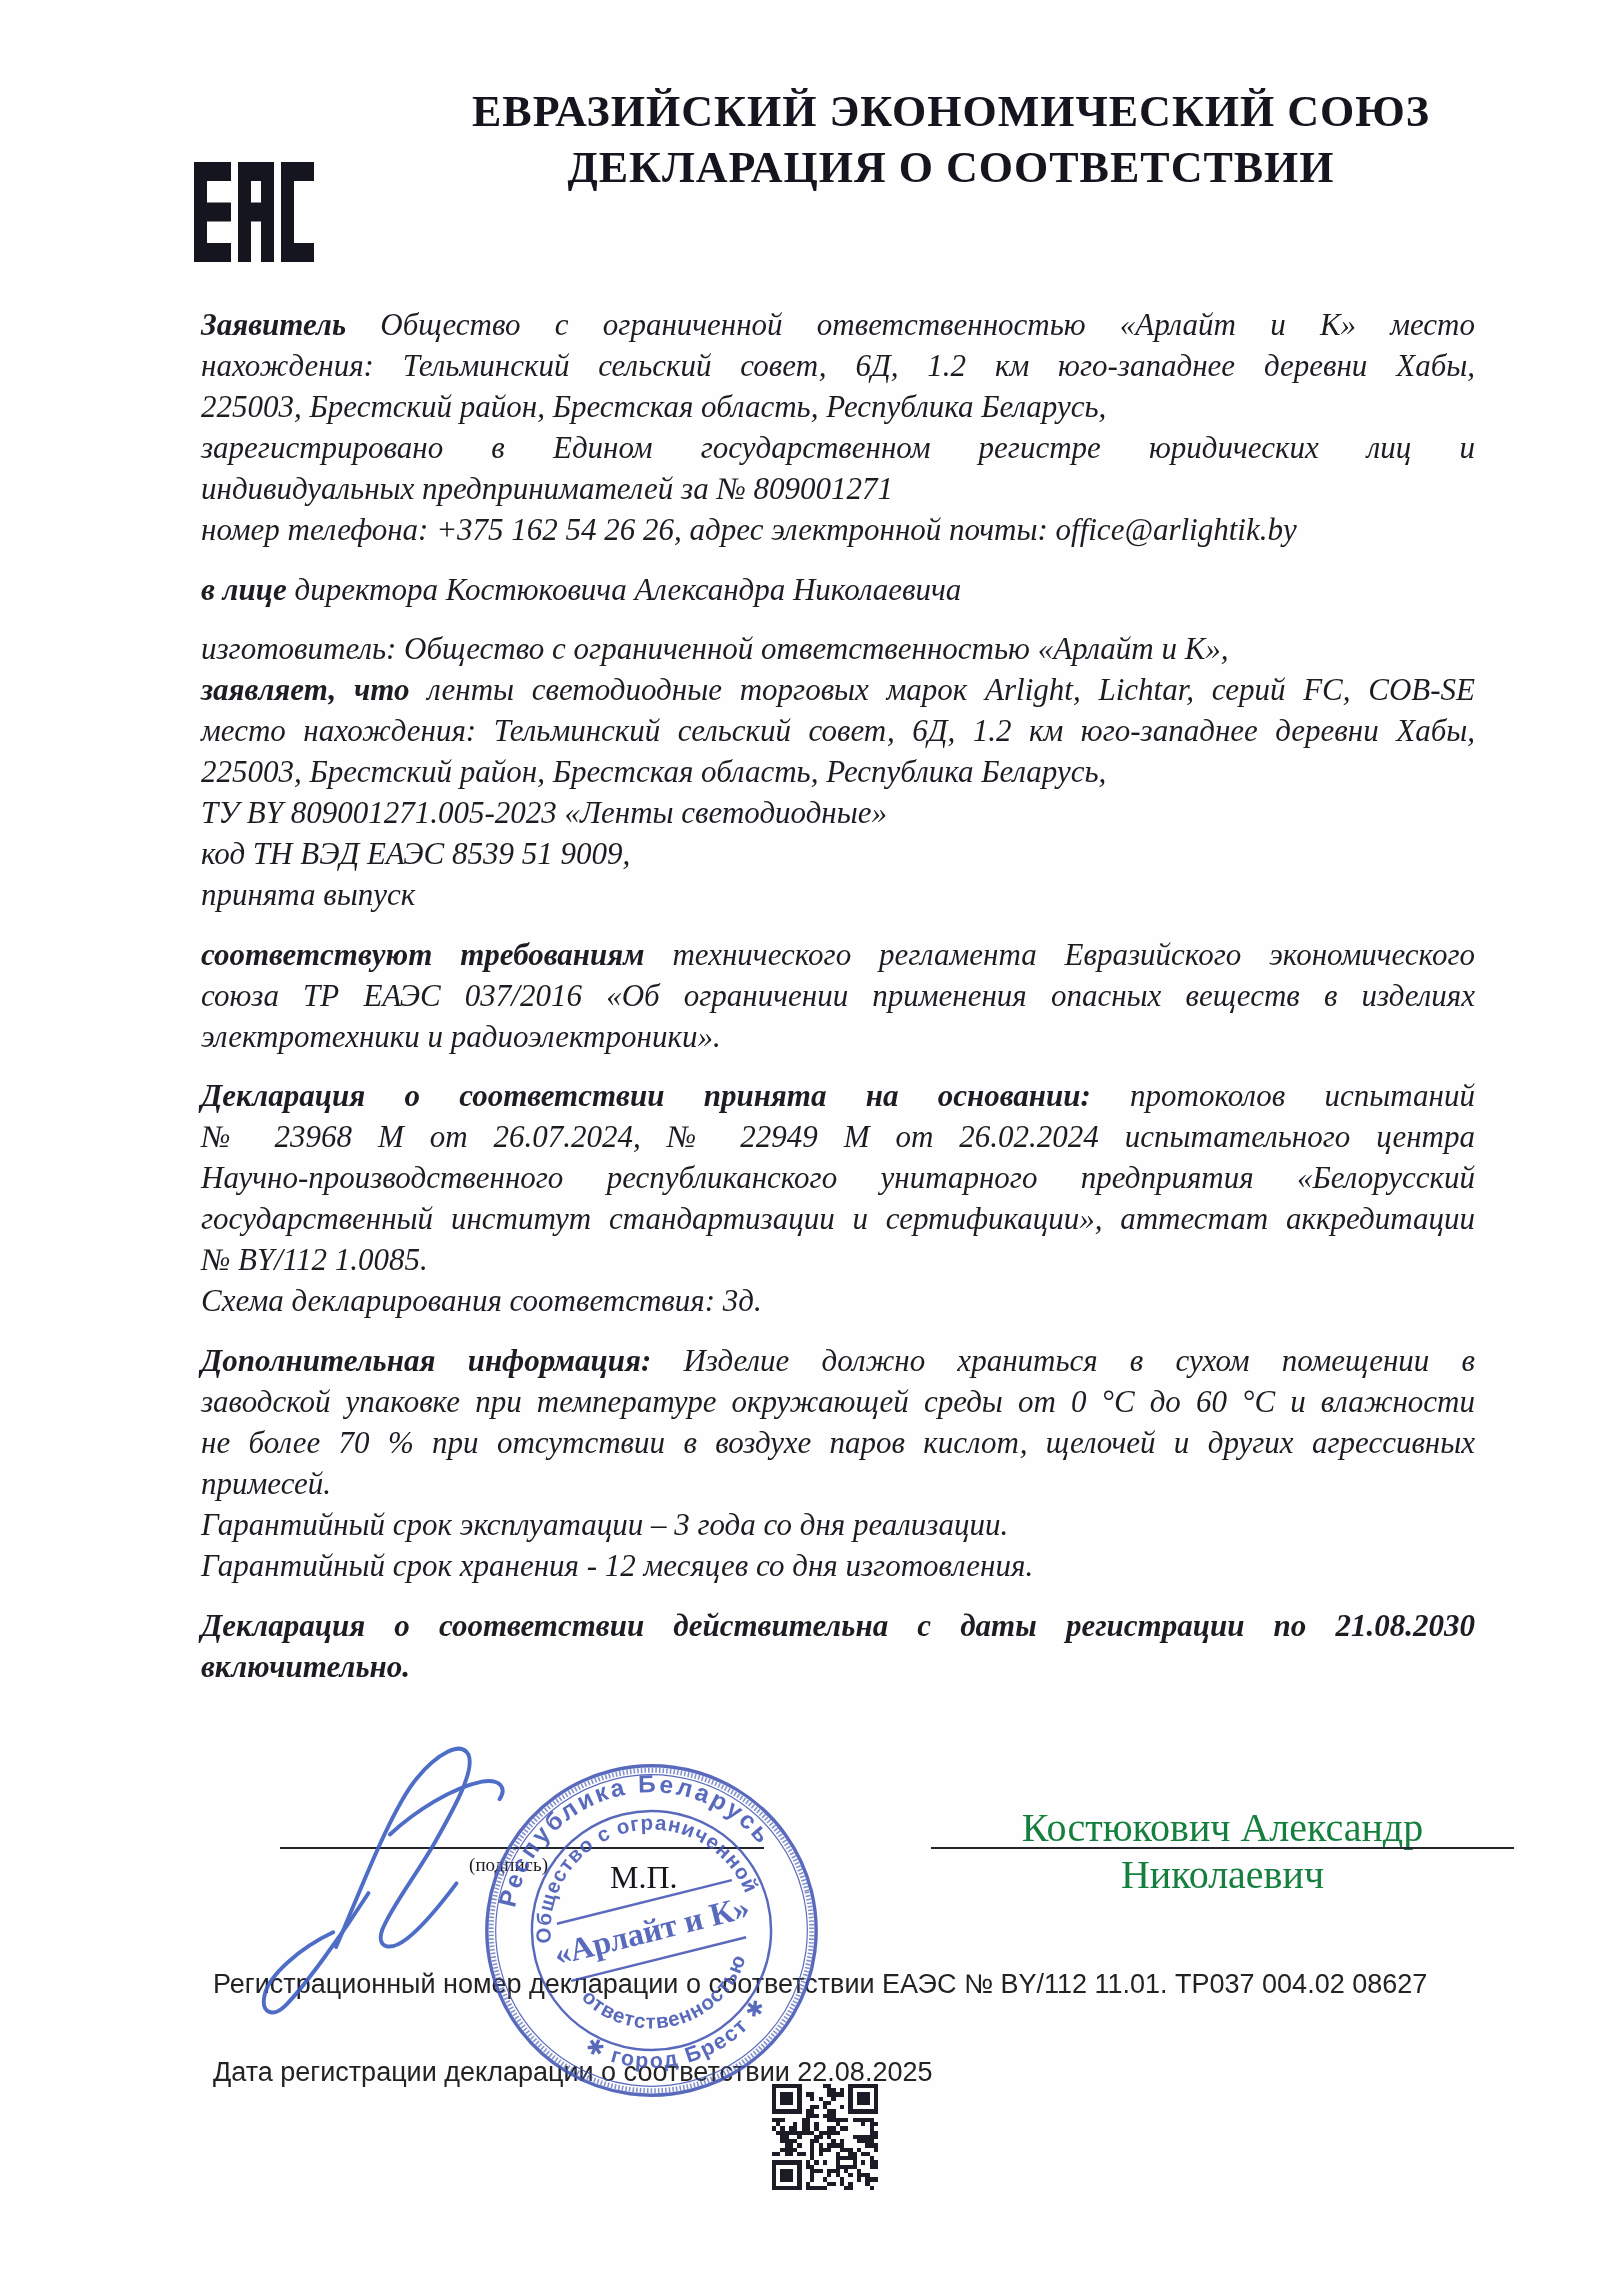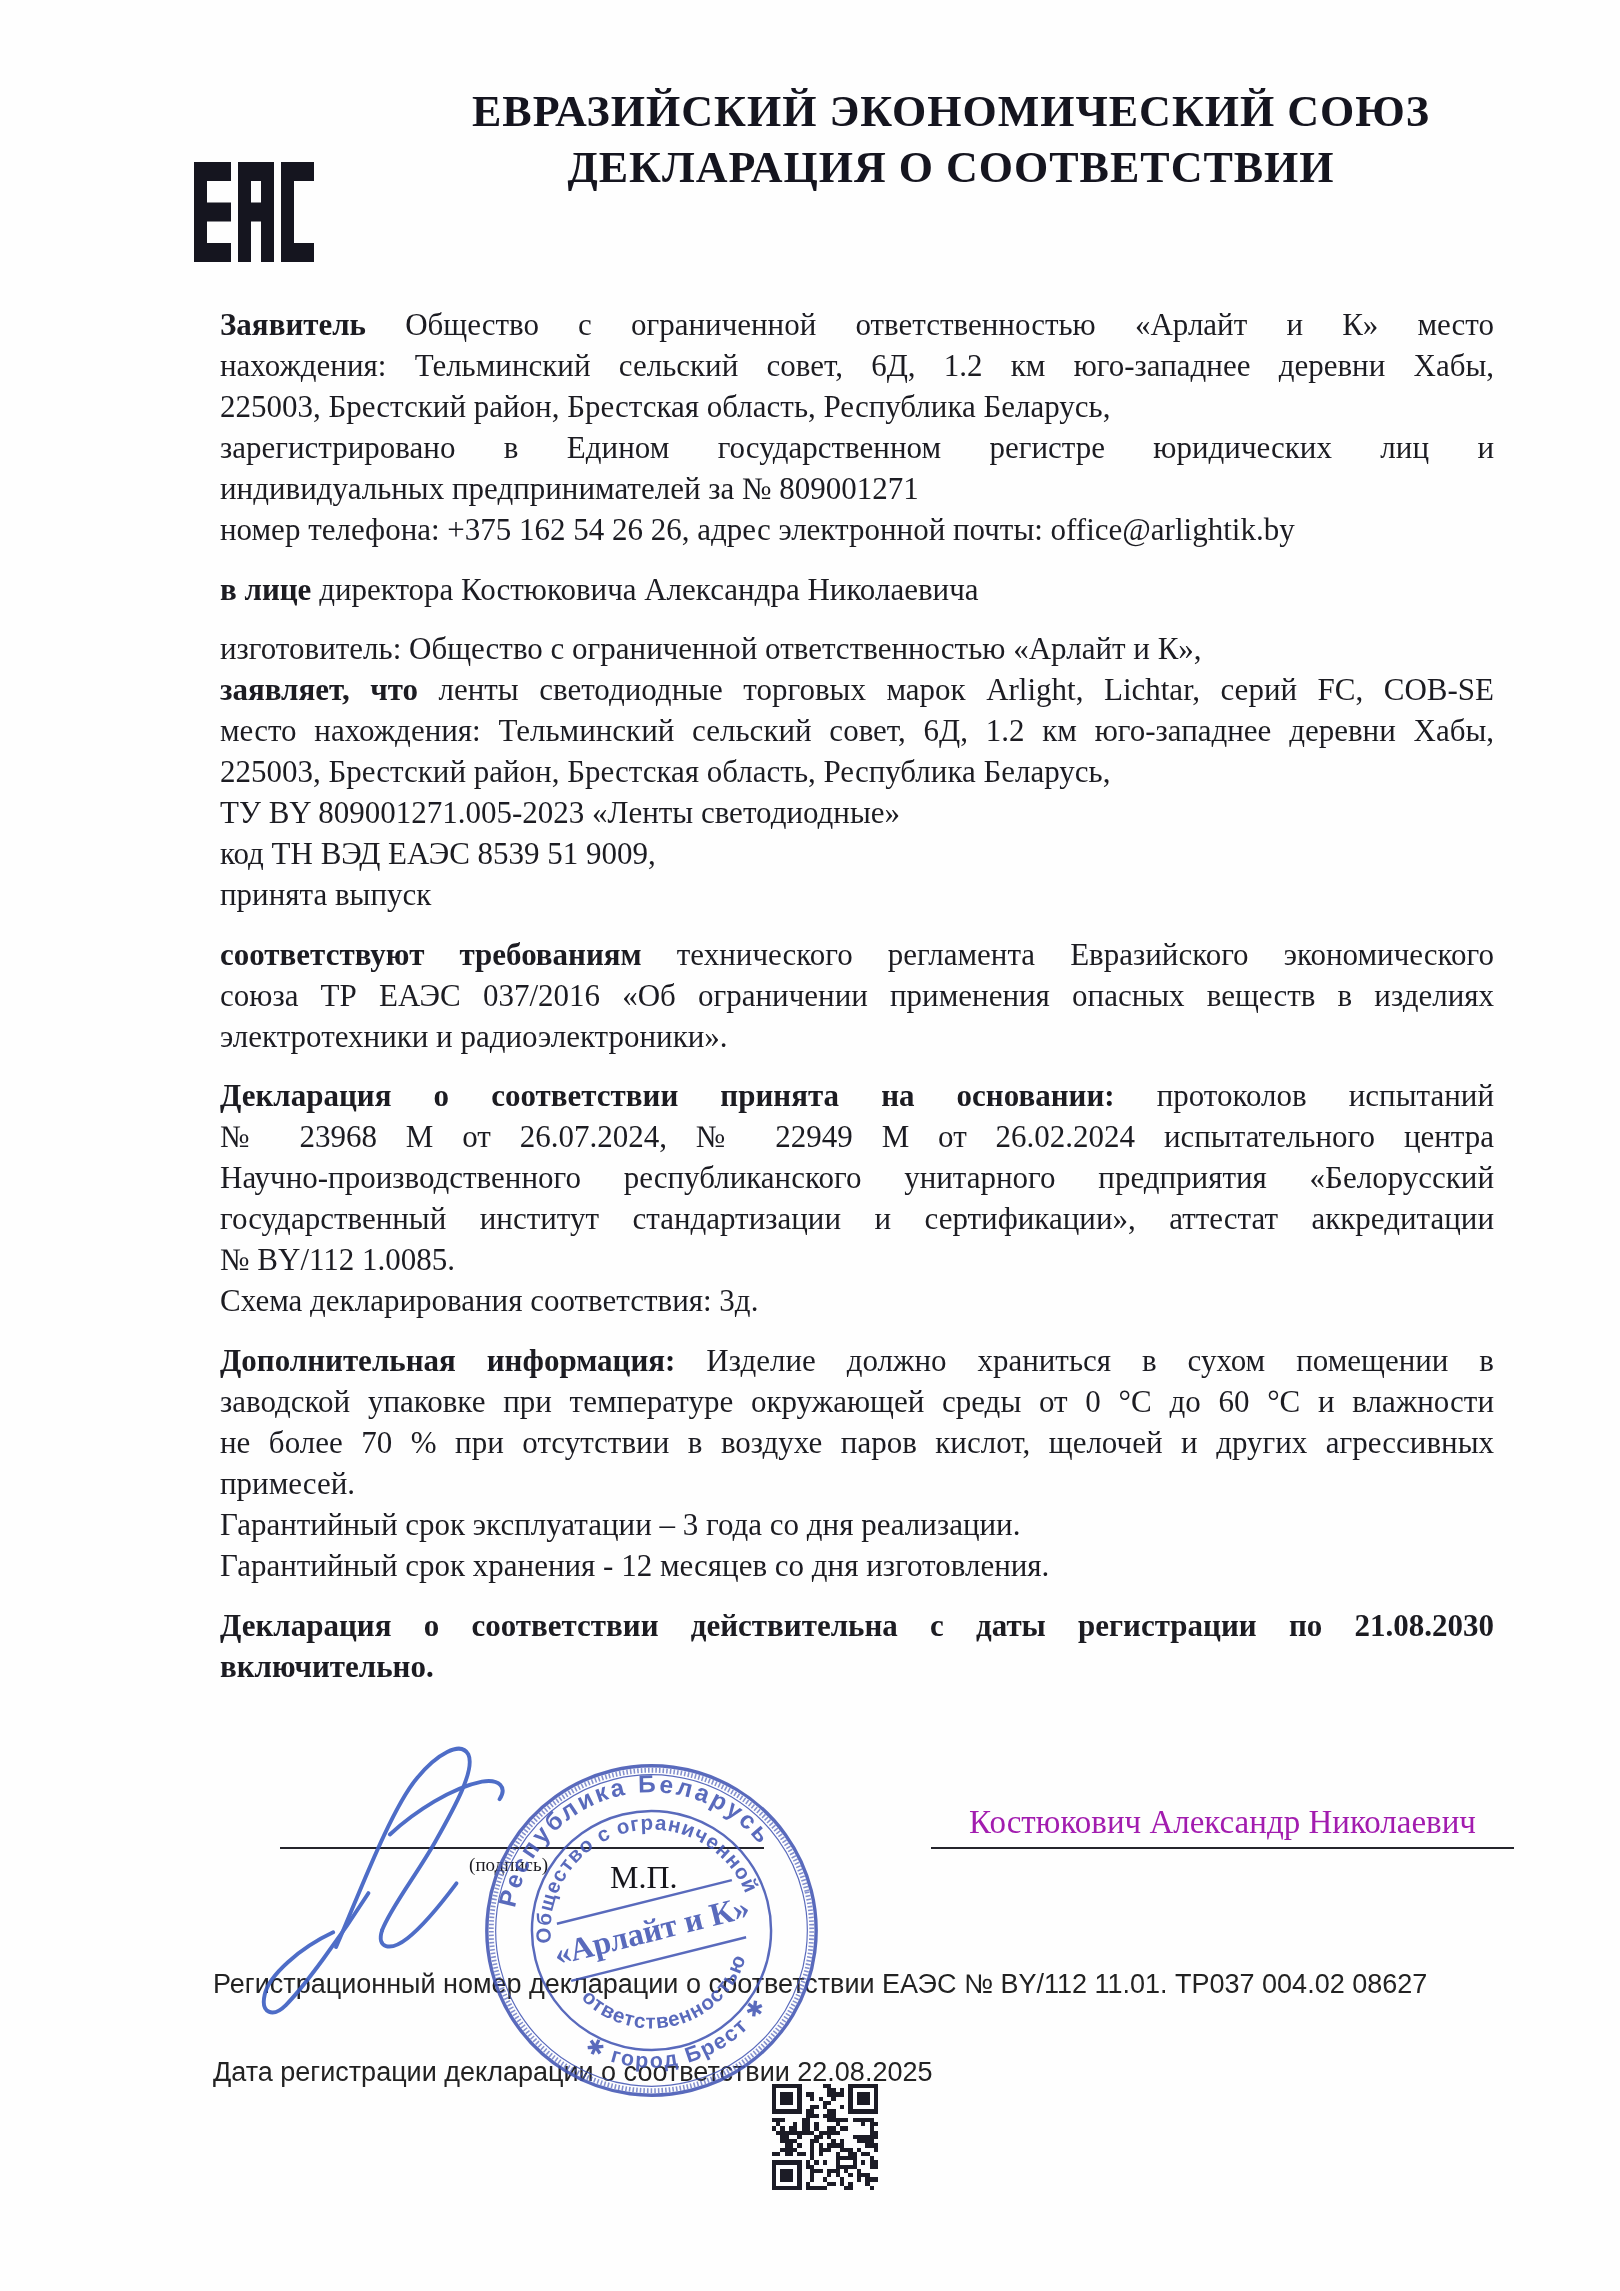--- a/index.html
+++ b/index.html
@@ -3,34 +3,34 @@
 <meta charset="utf-8">
 <style>
   html,body{margin:0;padding:0;background:#e8e8e8;}
   .page{position:relative;width:1620px;height:2292px;background:#fefefe;overflow:hidden;
         font-family:"Liberation Serif","DejaVu Serif",serif;color:#1c1c22;margin:0 auto;}
   
   .eac-logo{position:absolute;left:194px;top:162px;width:120px;height:100px;}
   .titles{position:absolute;left:412px;top:84px;width:1078px;text-align:center;}
   .title-line{font-size:44px;font-weight:bold;line-height:56px;letter-spacing:1px;color:#15151f;}
   
-  .body-text{position:absolute;left:220px;top:304px;width:1274px;}
+  .body-text{position:absolute;left:201px;top:304px;width:1274px;font-style:italic;}
   .para{margin:0 0 18.6px 0;}
   .line{font-size:31px;line-height:41px;white-space:normal;}
   .just{text-align:justify;text-align-last:justify;}
   .b{font-weight:bold;}
   
   .hline{position:absolute;border-top:2px solid #24242b;height:0;}
   .sig-line-left{left:280px;top:1847px;width:484px;}
   .sig-line-right{left:931px;top:1847px;width:583px;}
   .caption{position:absolute;font-size:19px;color:#1c1c22;text-align:right;}
   .cap-podpis{left:323px;top:1854px;width:225px;}
   .cap-fio{left:931px;top:1853px;width:583px;}
   .mp-label{position:absolute;left:610px;top:1859px;font-size:32px;color:#16161c;z-index:1;}
-  .applicant-name{position:absolute;left:931px;top:1804px;width:583px;text-align:center;font-size:33px;color:#a21caf;}
+  .applicant-name{position:absolute;left:931px;top:1804px;width:583px;text-align:center;font-size:40px;color:#15803d;}
   .stamp{position:absolute;left:480px;top:1759px;width:343px;height:343px;z-index:2;opacity:.88;}
   .signature-svg{position:absolute;left:243px;top:1717px;width:470px;height:323px;z-index:3;opacity:.9;}
   
   .footer-line{position:absolute;left:213px;font-family:"Liberation Sans","DejaVu Sans",sans-serif;
                font-size:27px;color:#222;white-space:nowrap;}
   .f1{top:1969px;}
   .f2{top:2057px;}
   .qr{position:absolute;left:772px;top:2084px;width:106px;height:106px;}
 </style>
 </head>

